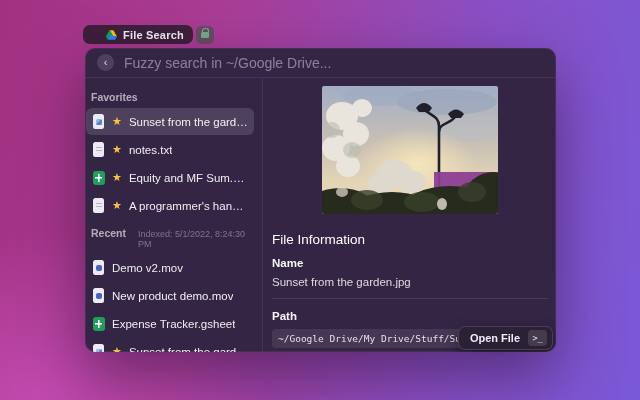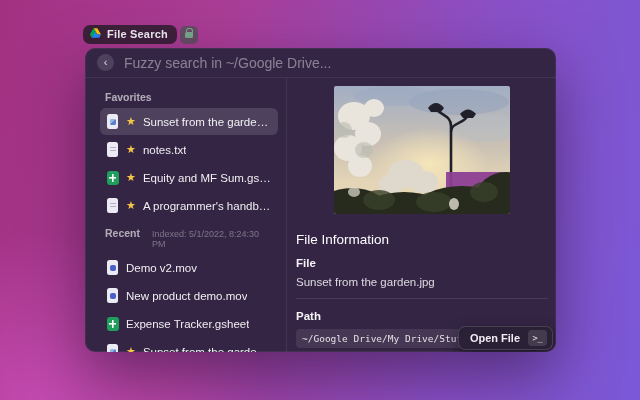--- a/index.html
+++ b/index.html
@@ -9,23 +9,23 @@
     background:
       radial-gradient(55% 65% at 6% 100%, rgba(228,98,220,0.45), rgba(228,98,220,0) 65%),
       linear-gradient(100deg, #a23181 0%, #aa3d96 32%, #8a50c6 70%, #7a59d8 100%);
     position:relative;
     color:#fff;
   }
 
   
   .badge-wrap { position:absolute; left:83px; top:25px; display:flex; align-items:center; gap:3px; }
   .badge {
-    display:flex; gap:6px;
+    display:flex; align-items:center; gap:6px;
     background:rgba(38,27,40,0.82); border-radius:7px;
-    padding:3px 9px 3px 7px; height:19px;
+    padding:3px 9px 3px 23px; height:19px;
   }
   .badge-label { font-size:11px; font-weight:bold; color:#f2eef4; letter-spacing:0.2px; }
   .drive-icon { width:11px; height:10px; display:block; }
   .lock-chip {
     width:18px; height:18px; border-radius:5px;
     background:rgba(90,80,92,0.85);
     display:flex; align-items:center; justify-content:center;
   }
   .lock-icon { position:relative; width:8px; height:9px; margin-top:1px; }
   .lock-icon::before { 
@@ -57,21 +57,21 @@
     background:rgba(255,255,255,0.13);
     display:flex; align-items:center; justify-content:center;
     font-size:11px; color:rgba(255,255,255,0.8); line-height:1;
     cursor:default;
   }
   .search-placeholder { font-size:14px; color:rgba(255,255,255,0.42); }
 
   
   .body { flex:1; display:flex; min-height:0; }
   .sidebar {
-    width:202px; flex:0 0 auto; padding:6px 8px 0 15px;
+    width:178px; flex:0 0 auto; padding:6px 8px 0 1px;
     border-right:1px solid rgba(255,255,255,0.08);
     overflow:hidden;
   }
   .section-head {
     display:flex; align-items:baseline; gap:12px;
     padding:7px 5px 5px 5px;
   }
   .section-title { font-size:10.5px; font-weight:bold; color:rgba(255,255,255,0.62); }
   .section-meta  { font-size:9px; color:rgba(255,255,255,0.35); }
 
@@ -286,21 +286,21 @@
           <ellipse cx="45" cy="114" rx="16" ry="10"></ellipse>
           <ellipse cx="100" cy="116" rx="18" ry="10"></ellipse>
           <ellipse cx="150" cy="106" rx="14" ry="10"></ellipse>
         </g>
         <ellipse cx="120" cy="118" rx="5" ry="6" fill="#e3ddd2" opacity="0.8"></ellipse>
         <ellipse cx="20" cy="106" rx="6" ry="5" fill="#e3ddd2" opacity="0.7"></ellipse>
       </svg>
 
       <div class="detail-heading">File Information</div>
 
-      <div class="field-label">File</div>
+      <div class="field-label">Name</div>
       <div class="field-value">Sunset from the garden.jpg</div>
 
       <div class="hdivider"></div>
 
       <div class="field-label">Path</div>
       <div class="path-box">~/Google Drive/My Drive/Stuff/Sunset from the garden.jpg</div>
 
       <div class="open-btn">
         <span class="open-btn-label">Open File</span>
         <span class="keycap">&gt;_</span>

